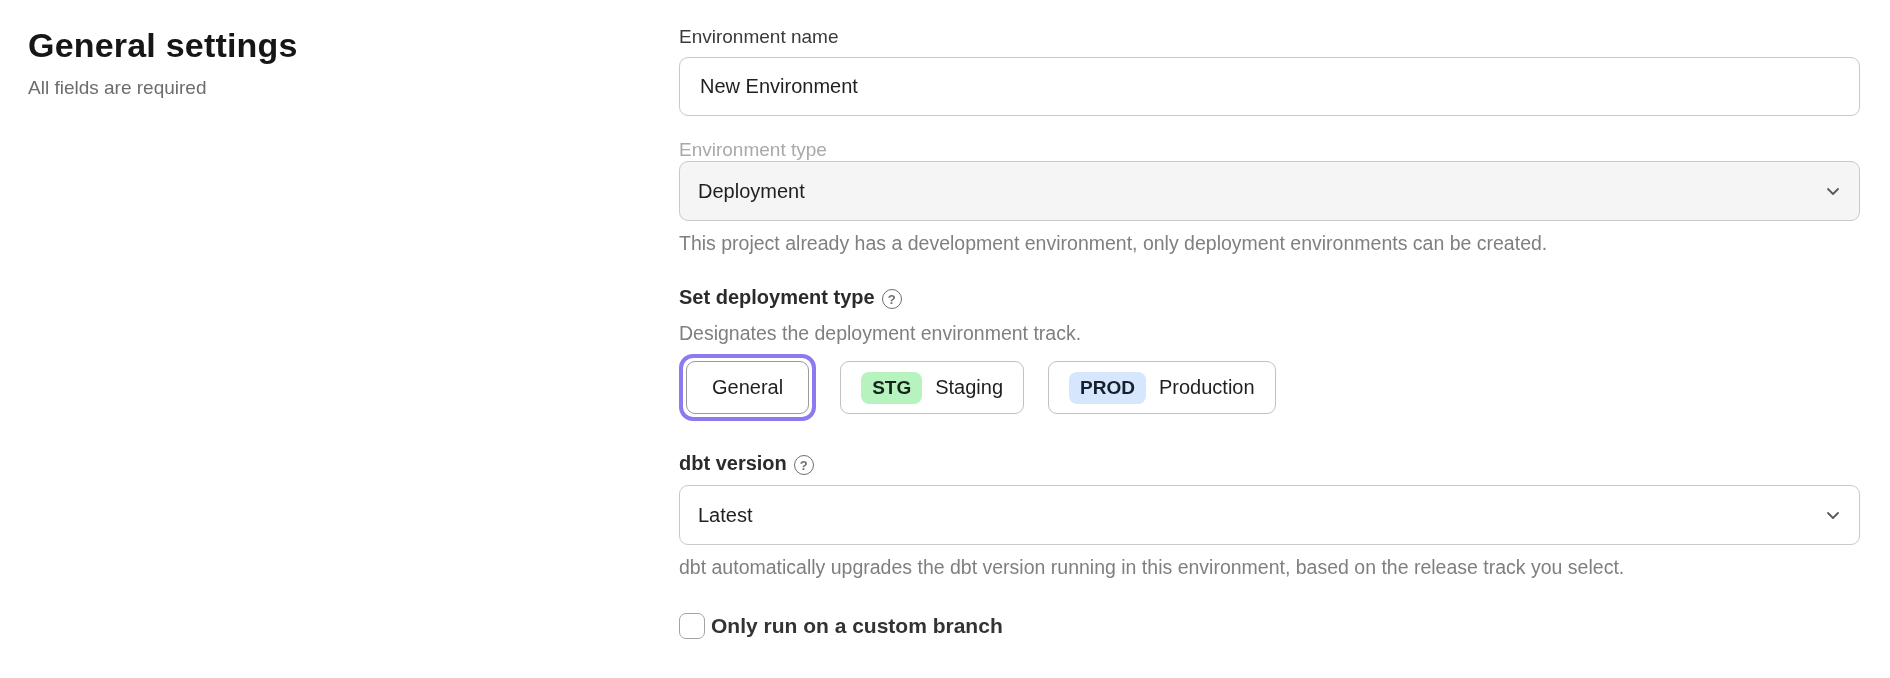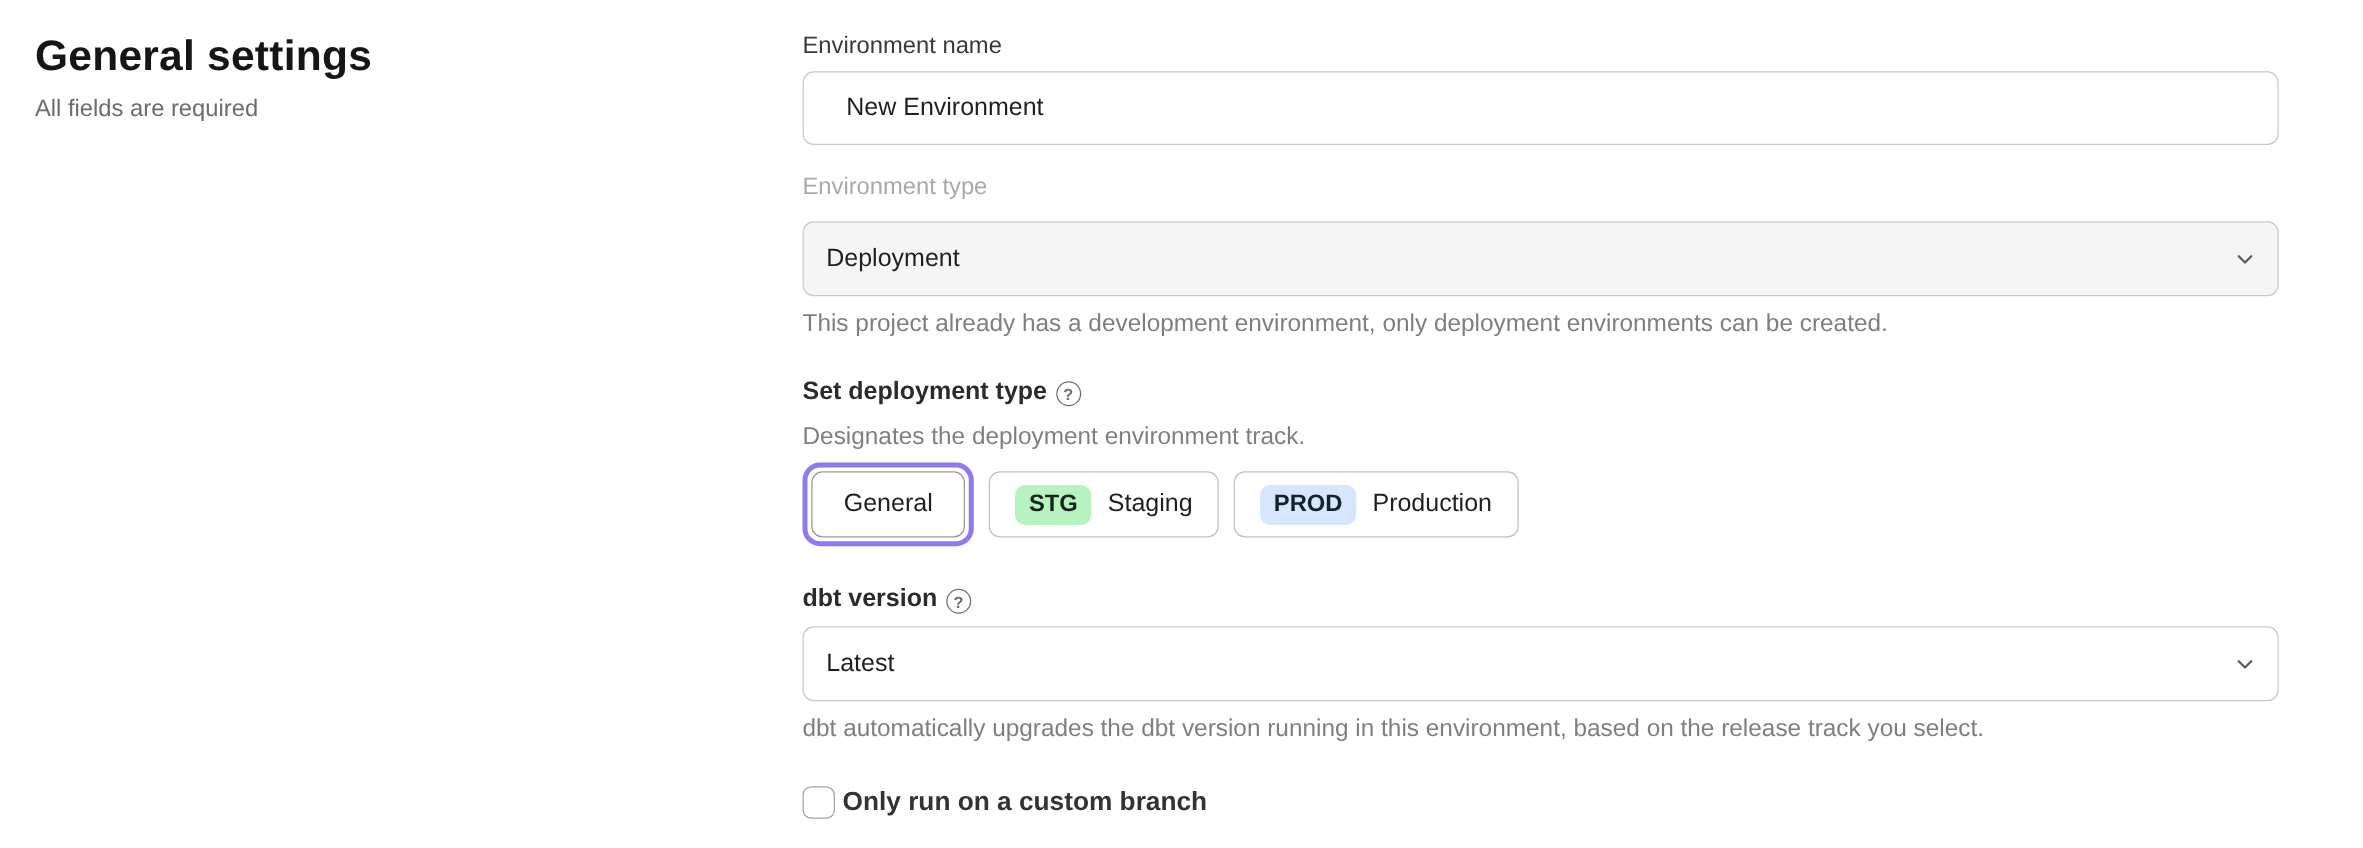--- a/index.html
+++ b/index.html
@@ -7,54 +7,54 @@
   body { font-family: "Liberation Sans", sans-serif; color: #1f1f1f; }
 
   .page { position: relative; width: 1890px; height: 678px; }
 
   
   .intro { position: absolute; left: 28px; top: 26px; width: 560px; }
   .intro h1 { font-size: 34px; font-weight: 700; color: #161616; letter-spacing: 0.2px; }
   .intro p { margin-top: 12px; font-size: 19px; color: #6c6c6c; }
 
   
-  .form { position: absolute; left: 642px; top: 26px; width: 1181px; }
+  .form { position: absolute; left: 679px; top: 26px; width: 1181px; }
 
   .field-label { font-size: 19px; font-weight: 500; color: #3a3a3a; }
   .field-label.disabled { color: #a9a9a9; }
 
   .text-input {
     margin-top: 9px; width: 100%; height: 59px;
     border: 1px solid #c9c9c9; border-radius: 9px; background: #fff;
     font-family: "Liberation Sans", sans-serif; font-size: 20px; color: #1f1f1f;
-    padding: 0 34px; outline: none; display: block;
+    padding: 0 20px; outline: none; display: block;
   }
 
   .select {
-    margin-top: 16px; width: 100%; height: 60px;
+    margin-top: 0; width: 100%; height: 60px;
     border: 1px solid #c9c9c9; border-radius: 9px; background: #fff;
     display: flex; align-items: center; justify-content: space-between;
     padding: 0 18px; font-size: 20px; color: #1f1f1f; cursor: pointer;
   }
   .select.disabled { background: #f5f5f5; cursor: default; }
   .chevron { width: 16px; height: 16px; flex: 0 0 auto; }
   .chevron polyline { fill: none; stroke: #5a5a5a; stroke-width: 1.8; stroke-linecap: round; stroke-linejoin: round; }
 
   .helper { margin-top: 11px; font-size: 19.5px; color: #7f7f7f; }
 
   .section-head { margin-top: 31px; display: flex; align-items: flex-end; gap: 7px; }
   .section-title { font-size: 20px; font-weight: 700; color: #2b2b2b; }
   .help-icon {
     width: 20px; height: 20px; border: 1.5px solid #6e6e6e; border-radius: 50%;
     display: inline-flex; align-items: center; justify-content: center;
     font-size: 13px; font-weight: 600; color: #6e6e6e; line-height: 1;
   }
   .section-desc { margin-top: 13px; font-size: 19.5px; color: #7f7f7f; }
 
-  .type-row { margin-top: 9px; display: flex; align-items: center; gap: 12px; }
+  .type-row { margin-top: 9px; display: flex; align-items: center; gap: 24px; }
   .type-btn {
     height: 53px; background: #fff; border: 1px solid #c2c2c2; border-radius: 9px;
     display: inline-flex; align-items: center; gap: 13px; padding: 0 20px;
     font-family: "Liberation Sans", sans-serif; font-size: 20px; color: #1f1f1f; cursor: pointer;
   }
   .selected-ring {
     border: 4px solid #8b7af0; border-radius: 14px; padding: 3px; display: inline-flex;
   }
   .selected-ring .type-btn { border-color: #9a9a9a; padding: 0 25px; }
   .badge {

